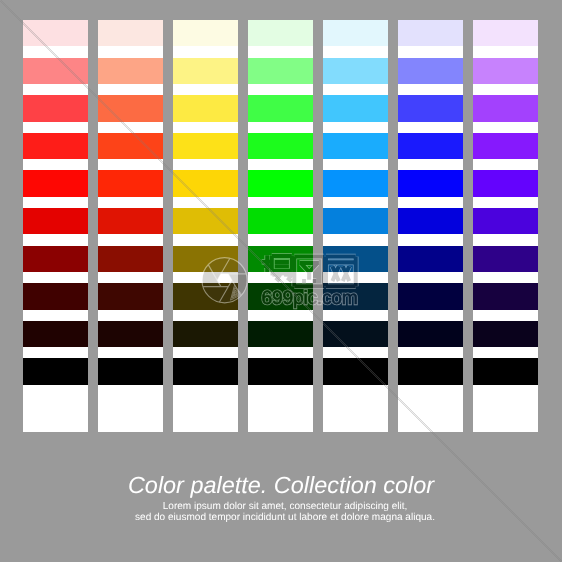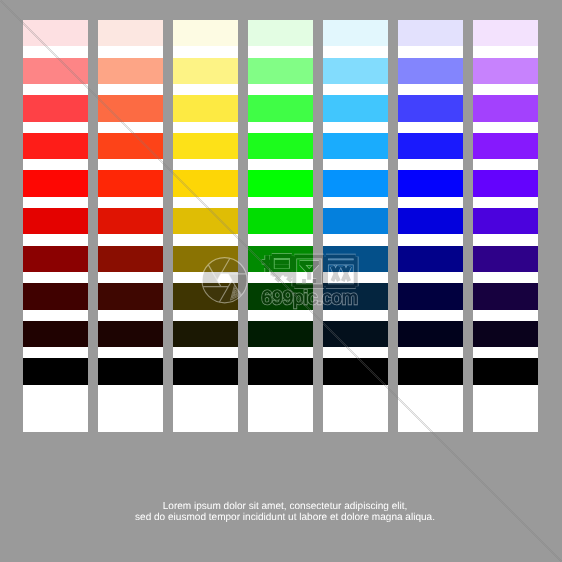--- a/index.html
+++ b/index.html
@@ -157,18 +157,19 @@
     </defs>
     <rect x="0" y="0" width="562" height="562" fill="#3b372c" opacity="0.195" mask="url(#wm-disc)"></rect>
     <rect x="0" y="0" width="562" height="562" fill="#1d1d1d" opacity="0.20" mask="url(#wm-body)"></rect>
     <rect x="0" y="0" width="562" height="562" fill="#ffffff" opacity="0.42" mask="url(#wm-ink)"></rect>
     <g opacity="0.22" style="mix-blend-mode:difference">
       <path d="M0.8 0L562 561.2" fill="none" stroke="#ffffff" stroke-width="0.85"></path>
       <path d="M0 0.8L561.2 562" fill="none" stroke="#ffffff" stroke-width="0.85"></path>
     </g>
   </svg>
 
+  <div class="caption" id="title">Color palette. Collection color</div>
   <div class="caption" id="sub">
     <div>Lorem ipsum dolor sit amet, consectetur adipiscing elit,</div>
     <div>sed do eiusmod tempor incididunt ut labore et dolore magna aliqua.</div>
   </div>
 
 </div>
 
 </body></html>

